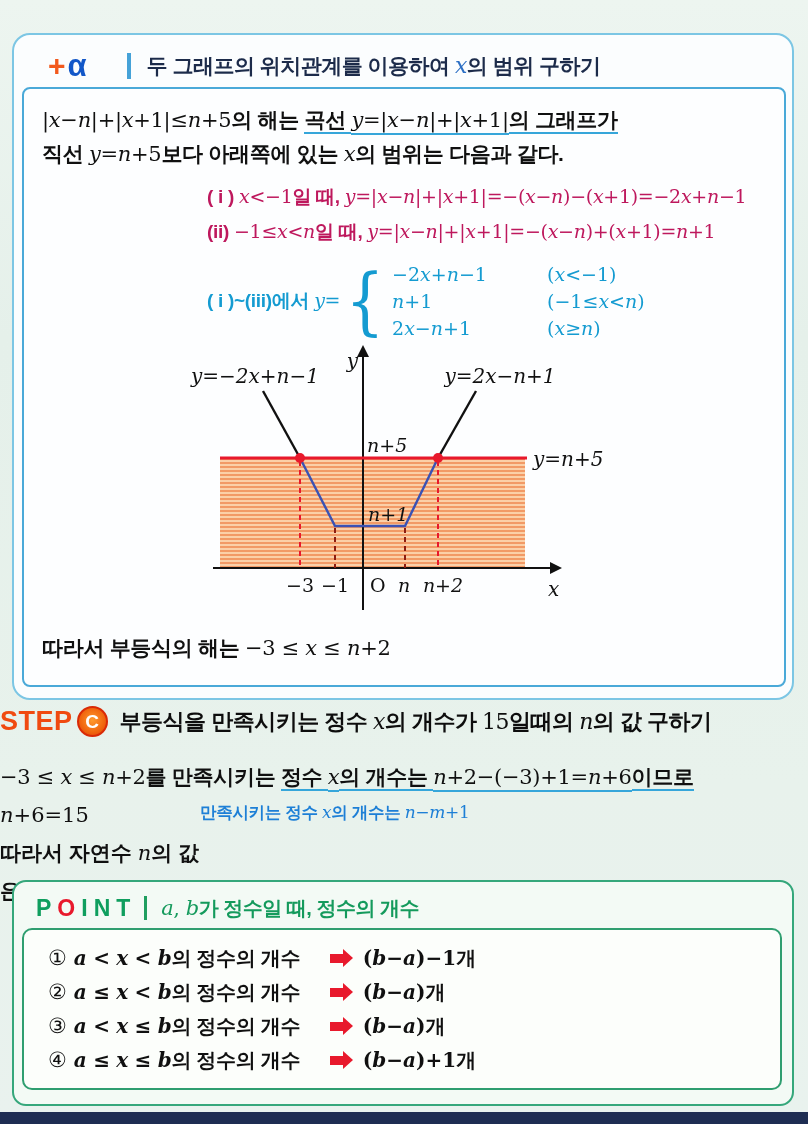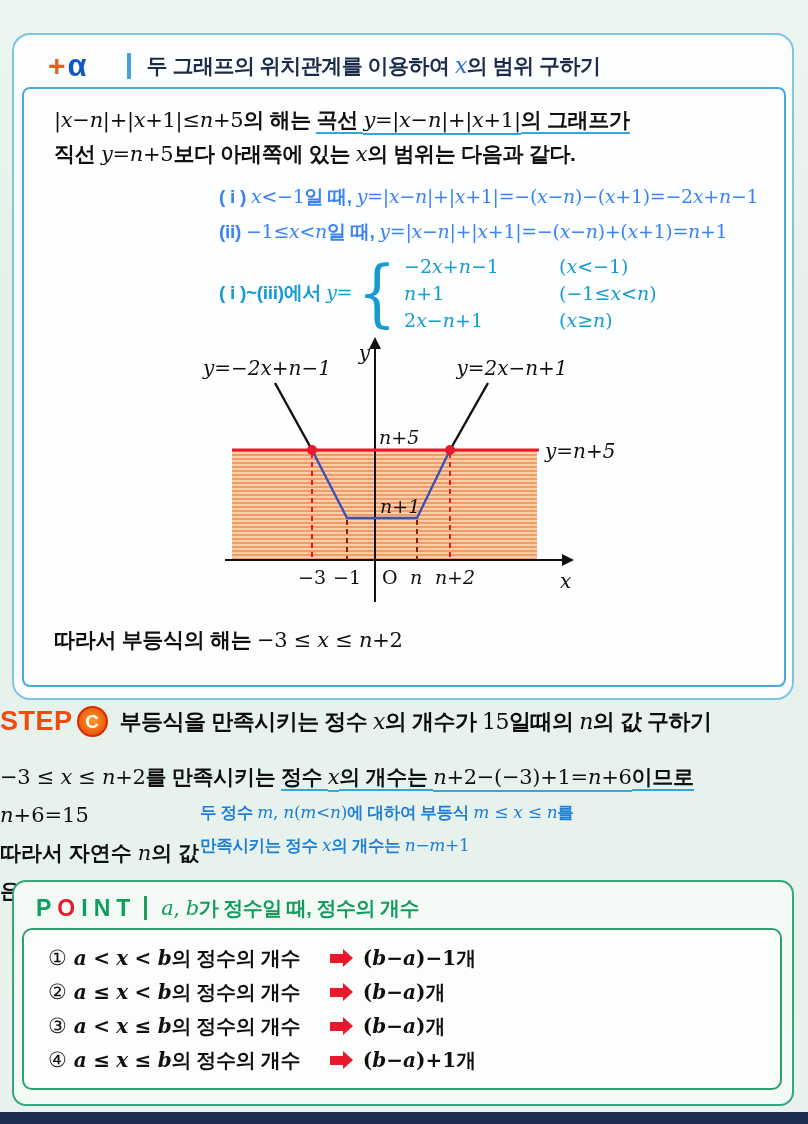--- a/index.html
+++ b/index.html
@@ -23,26 +23,26 @@
   .alpha-header { display:flex; align-items:center; padding:11px 0 0 34px; height:50px; }
   .badge-plus { color:#f2591d; font-size:30px; font-weight:800; }
   .badge-alpha { color:#1257c8; font-size:31px; font-weight:800; margin-left:2px; }
   .alpha-divider { width:4px; height:26px; background:#45a2d8; margin:0 16px 0 40px; }
   .alpha-title { font-size:21px; font-weight:700; color:#1c2b4a; letter-spacing:-0.5px; }
   .alpha-title .m { font-size:22px; color:#2c6fc4; }
 
   .inner-box {
     position:absolute; left:8px; top:52px; width:764px; height:600px;
     border:2px solid #4aa9d8; border-radius:8px; background:#fdfeff;
-    padding:14px 30px; overflow:hidden;
+    padding:14px 18px; overflow:hidden;
   }
   .sol-line { font-size:21px; color:#101010; line-height:33px; letter-spacing:-0.3px; }
   .sol-line .m { font-size:21px; }
 
-  .cases { margin:8px 0 4px 165px; color:#3b82f6; }
+  .cases { margin:8px 0 12px 165px; color:#be185d; }
   .case-line { font-size:19px; line-height:34px; letter-spacing:-0.3px; white-space:nowrap; }
   .case-line .m { font-size:19px; }
 
   .piecewise { margin:2px 0 0 165px; display:flex; align-items:center; color:#149bd1; }
   .pw-prefix { font-size:19px; letter-spacing:-0.3px; }
   .pw-brace { font-family:"DejaVu Serif",serif; font-size:72px; font-weight:300; line-height:80px; margin:0 4px 0 2px; transform:scaleX(0.85); }
   .pw-rows { display:grid; grid-template-columns:155px auto; row-gap:1px; font-size:19px; line-height:26px; }
 
   .graph-wrap { margin:4px 0 0 158px; }
   svg { overflow:visible; display:block; }
@@ -187,21 +187,20 @@
       <span class="step-badge">C</span>
       <h2 class="step-title"><span class="k">부등식을 만족시키는 정수 </span><span class="m"><i>x</i></span><span class="k">의 개수가 </span><span class="m">15</span><span class="k">일때의 </span><span class="m"><i>n</i></span><span class="k">의 값 구하기</span></h2>
     </div>
     <p class="step-line1"><span class="m">−3 ≤ <i>x</i> ≤ <i>n</i>+2</span><span class="k">를 만족시키는 </span><span class="k ul">정수 </span><span class="m ul"><i>x</i></span><span class="k ul">의 개수는 </span><span class="m ul"><i>n</i>+2−(−3)+1=<i>n</i>+6</span><span class="k ul">이므로</span></p>
     <div class="step-grid">
       <div class="step-left">
         <p><span class="m"><i>n</i>+6=15</span></p>
         <p><span class="k">따라서 자연수 </span><span class="m"><i>n</i></span><span class="k">의 값은 </span><span class="m"><i>n</i>=9</span></p>
       </div>
       <div class="step-note">
-        <p><span class="k">두 정수 </span><span class="m"><i>m</i>, <i>n</i>(<i>m</i>&lt;<i>n</i>)</span><span class="k">에 대하여 부등식 </span><span class="m"><i>m</i> ≤ <i>x</i> ≤ <i>n</i></span><span class="k">를</span></p>
         <p><span class="k">만족시키는 정수 </span><span class="m"><i>x</i></span><span class="k">의 개수는 </span><span class="m"><i>n</i>−<i>m</i>+1</span></p>
       </div>
     </div>
   </section>
 
   <section class="point-box">
     <div class="point-header">
       <span class="pt-letter pt-g">P</span>
       <span class="pt-letter pt-r">O</span>
       <span class="pt-letter pt-g">I</span>

